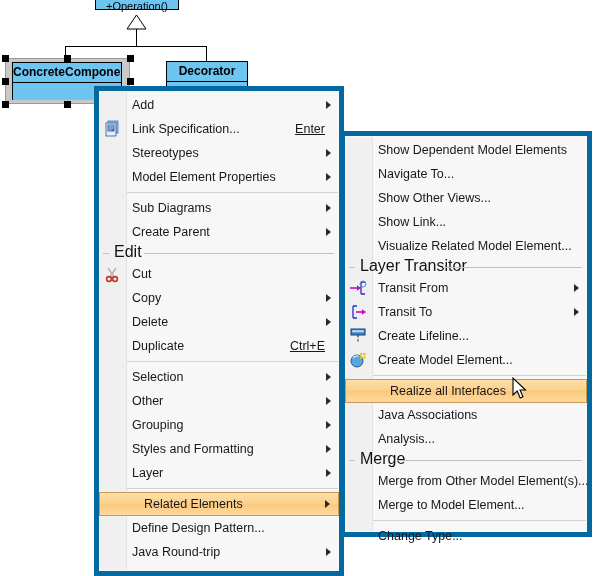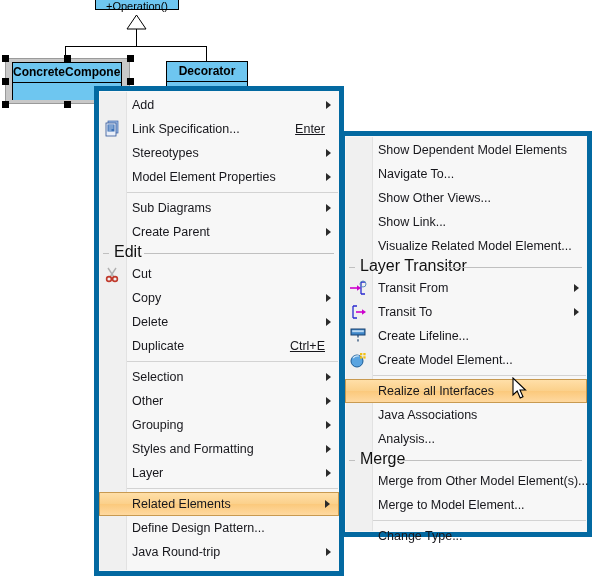--- a/index.html
+++ b/index.html
@@ -108,21 +108,21 @@
     flex: 0 0 auto;
     width: 0; height: 0;
     border-top: 4px solid transparent;
     border-bottom: 4px solid transparent;
     border-left: 5px solid #2b2b2b;
     margin-left: 10px;
   }
   .mi.highlight {
     background: linear-gradient(to bottom, #ffdfa8 0%, #fbd08a 50%, #fbc97c 51%, #ffd9a0 100%);
     border: 1px solid #c89a51;
-    padding-left: 32px;
+    padding-left: 44px;
   }
   .mi .icon {
     position: absolute;
     left: 4px; top: 50%;
     transform: translateY(-50%);
     width: 18px; height: 18px;
     display: block;
   }
   .sep {
     height: 1px;

